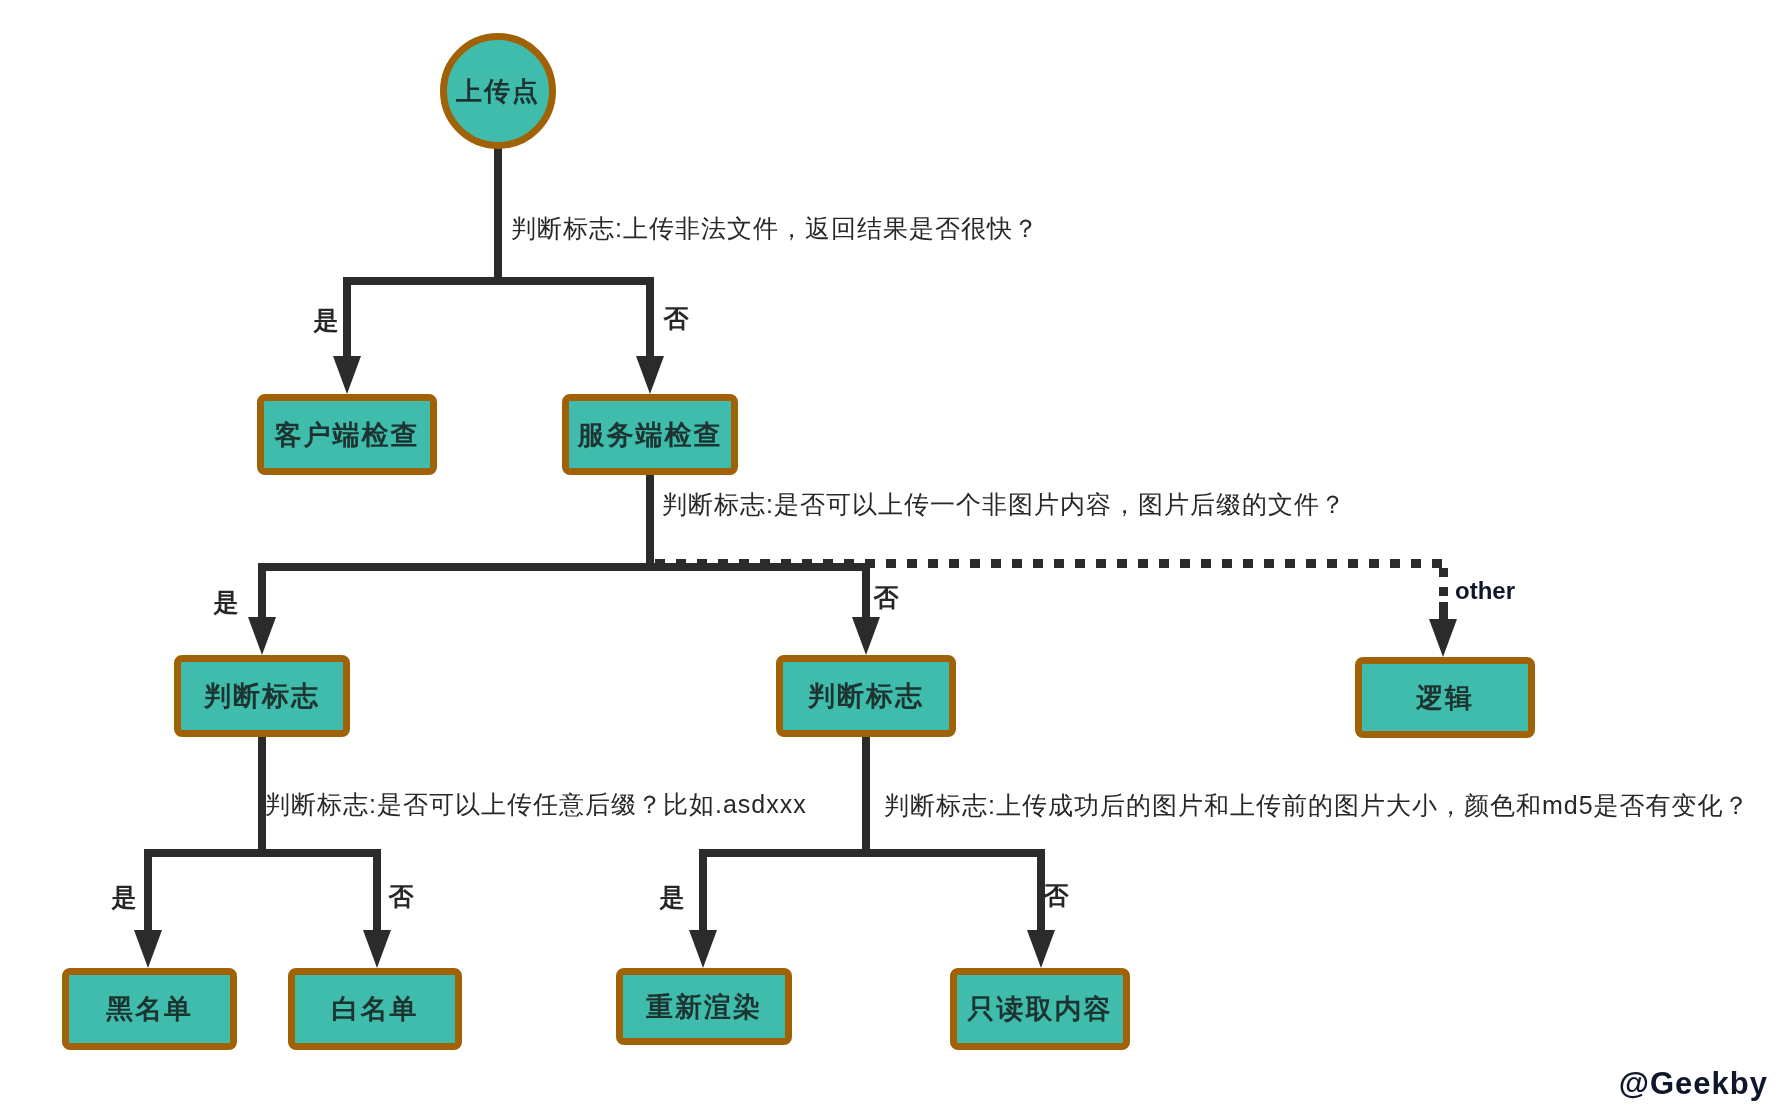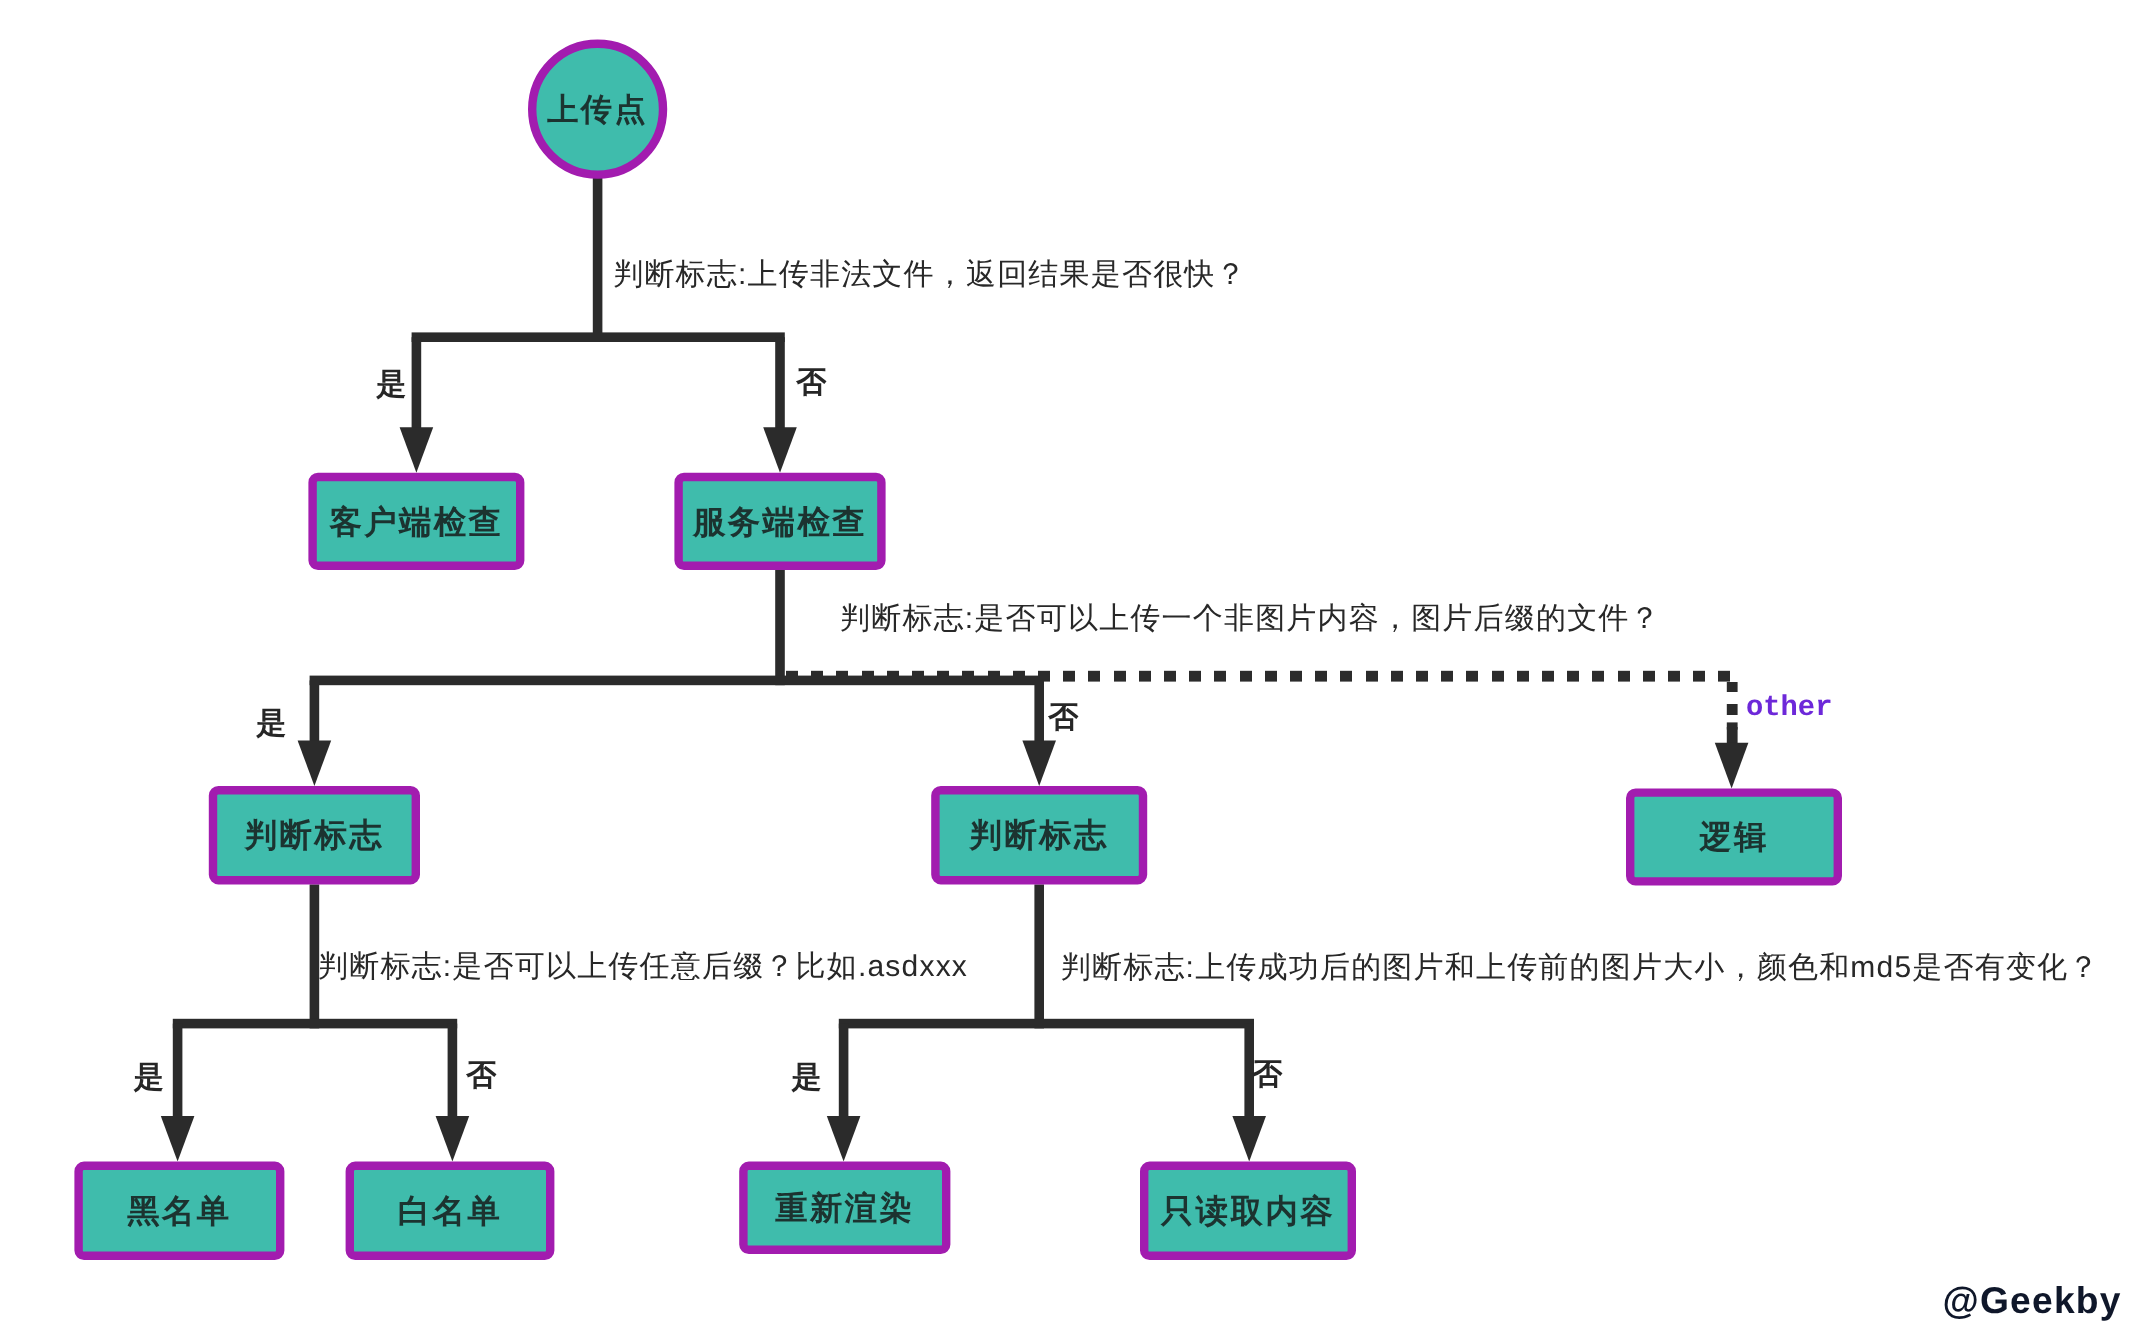--- a/index.html
+++ b/index.html
@@ -3,21 +3,21 @@
 <meta charset="utf-8">
 <style>
   html,body { margin:0; padding:0; background:#ffffff; }
   .canvas {
     position:relative; width:1776px; height:1114px; background:#ffffff;
     font-family:"Liberation Sans", sans-serif; overflow:hidden;
   }
   
   .node {
     position:absolute; box-sizing:border-box;
-    background:#3FBCAC; border:7px solid #a21caf; border-radius:8px;
+    background:#3FBCAC; border:7px solid #a16207; border-radius:8px;
     display:flex; align-items:center; justify-content:center;
     font-weight:bold; font-size:27px; color:#1c3330; letter-spacing:2px;
     white-space:nowrap;
   }
   .circle { border-radius:50%; font-size:26px; }
   
   .v, .h { position:absolute; background:#2B2B2B; }
   .arrow {
     position:absolute; width:0; height:0;
     border-left:14px solid transparent; border-right:14px solid transparent;
@@ -33,21 +33,21 @@
   }
   
   .dec {
     position:absolute; font-weight:normal; font-size:25px; color:#282828;
     white-space:nowrap; letter-spacing:1px;
   }
   .elb {
     position:absolute; font-weight:bold; font-size:25px; color:#262626;
     transform:translate(-50%,-50%); white-space:nowrap;
   }
-  .other-lb { position:absolute; font-weight:bold; font-size:24px; color:#6d28d9; white-space:nowrap;font-family:Liberation Mono, monospace; }
+  .other-lb { position:absolute; font-weight:bold; font-size:24px; color:#0f172a; white-space:nowrap; }
   .watermark {
     position:absolute; right:8px; top:1066px;
     font-size:31px; font-weight:600; color:#0f172a; letter-spacing:1px;
   }
 </style>
 </head>
 <body>
 
 <div class="canvas">
 
@@ -93,21 +93,21 @@
   <div class="node" style="left:174px; top:655px; width:176px; height:82px;">判断标志</div>
   <div class="node" style="left:776px; top:655px; width:180px; height:82px;">判断标志</div>
   <div class="node" style="left:1355px; top:657px; width:180px; height:81px;">逻辑</div>
 
   <div class="node" style="left:62px; top:968px; width:175px; height:82px;">黑名单</div>
   <div class="node" style="left:288px; top:968px; width:174px; height:82px;">白名单</div>
   <div class="node" style="left:616px; top:968px; width:176px; height:77px;">重新渲染</div>
   <div class="node" style="left:950px; top:968px; width:180px; height:82px;">只读取内容</div>
 
   <div class="dec" style="left:511px; top:212px;">判断标志:上传非法文件，返回结果是否很快？</div>
-  <div class="dec" style="left:662px; top:498px;margin-left:38px;">判断标志:是否可以上传一个非图片内容，图片后缀的文件？</div>
+  <div class="dec" style="left:662px; top:488px;">判断标志:是否可以上传一个非图片内容，图片后缀的文件？</div>
   <div class="dec" style="left:265px; top:788px;">判断标志:是否可以上传任意后缀？比如.asdxxx</div>
   <div class="dec" style="left:884px; top:789px;">判断标志:上传成功后的图片和上传前的图片大小，颜色和md5是否有变化？</div>
 
   <div class="elb" style="left:326px; top:320px;">是</div>
   <div class="elb" style="left:676px; top:318px;">否</div>
 
   <div class="elb" style="left:226px; top:602px;">是</div>
   <div class="elb" style="left:886px; top:597px;">否</div>
   <div class="other-lb" style="left:1455px; top:577px;">other</div>
 

